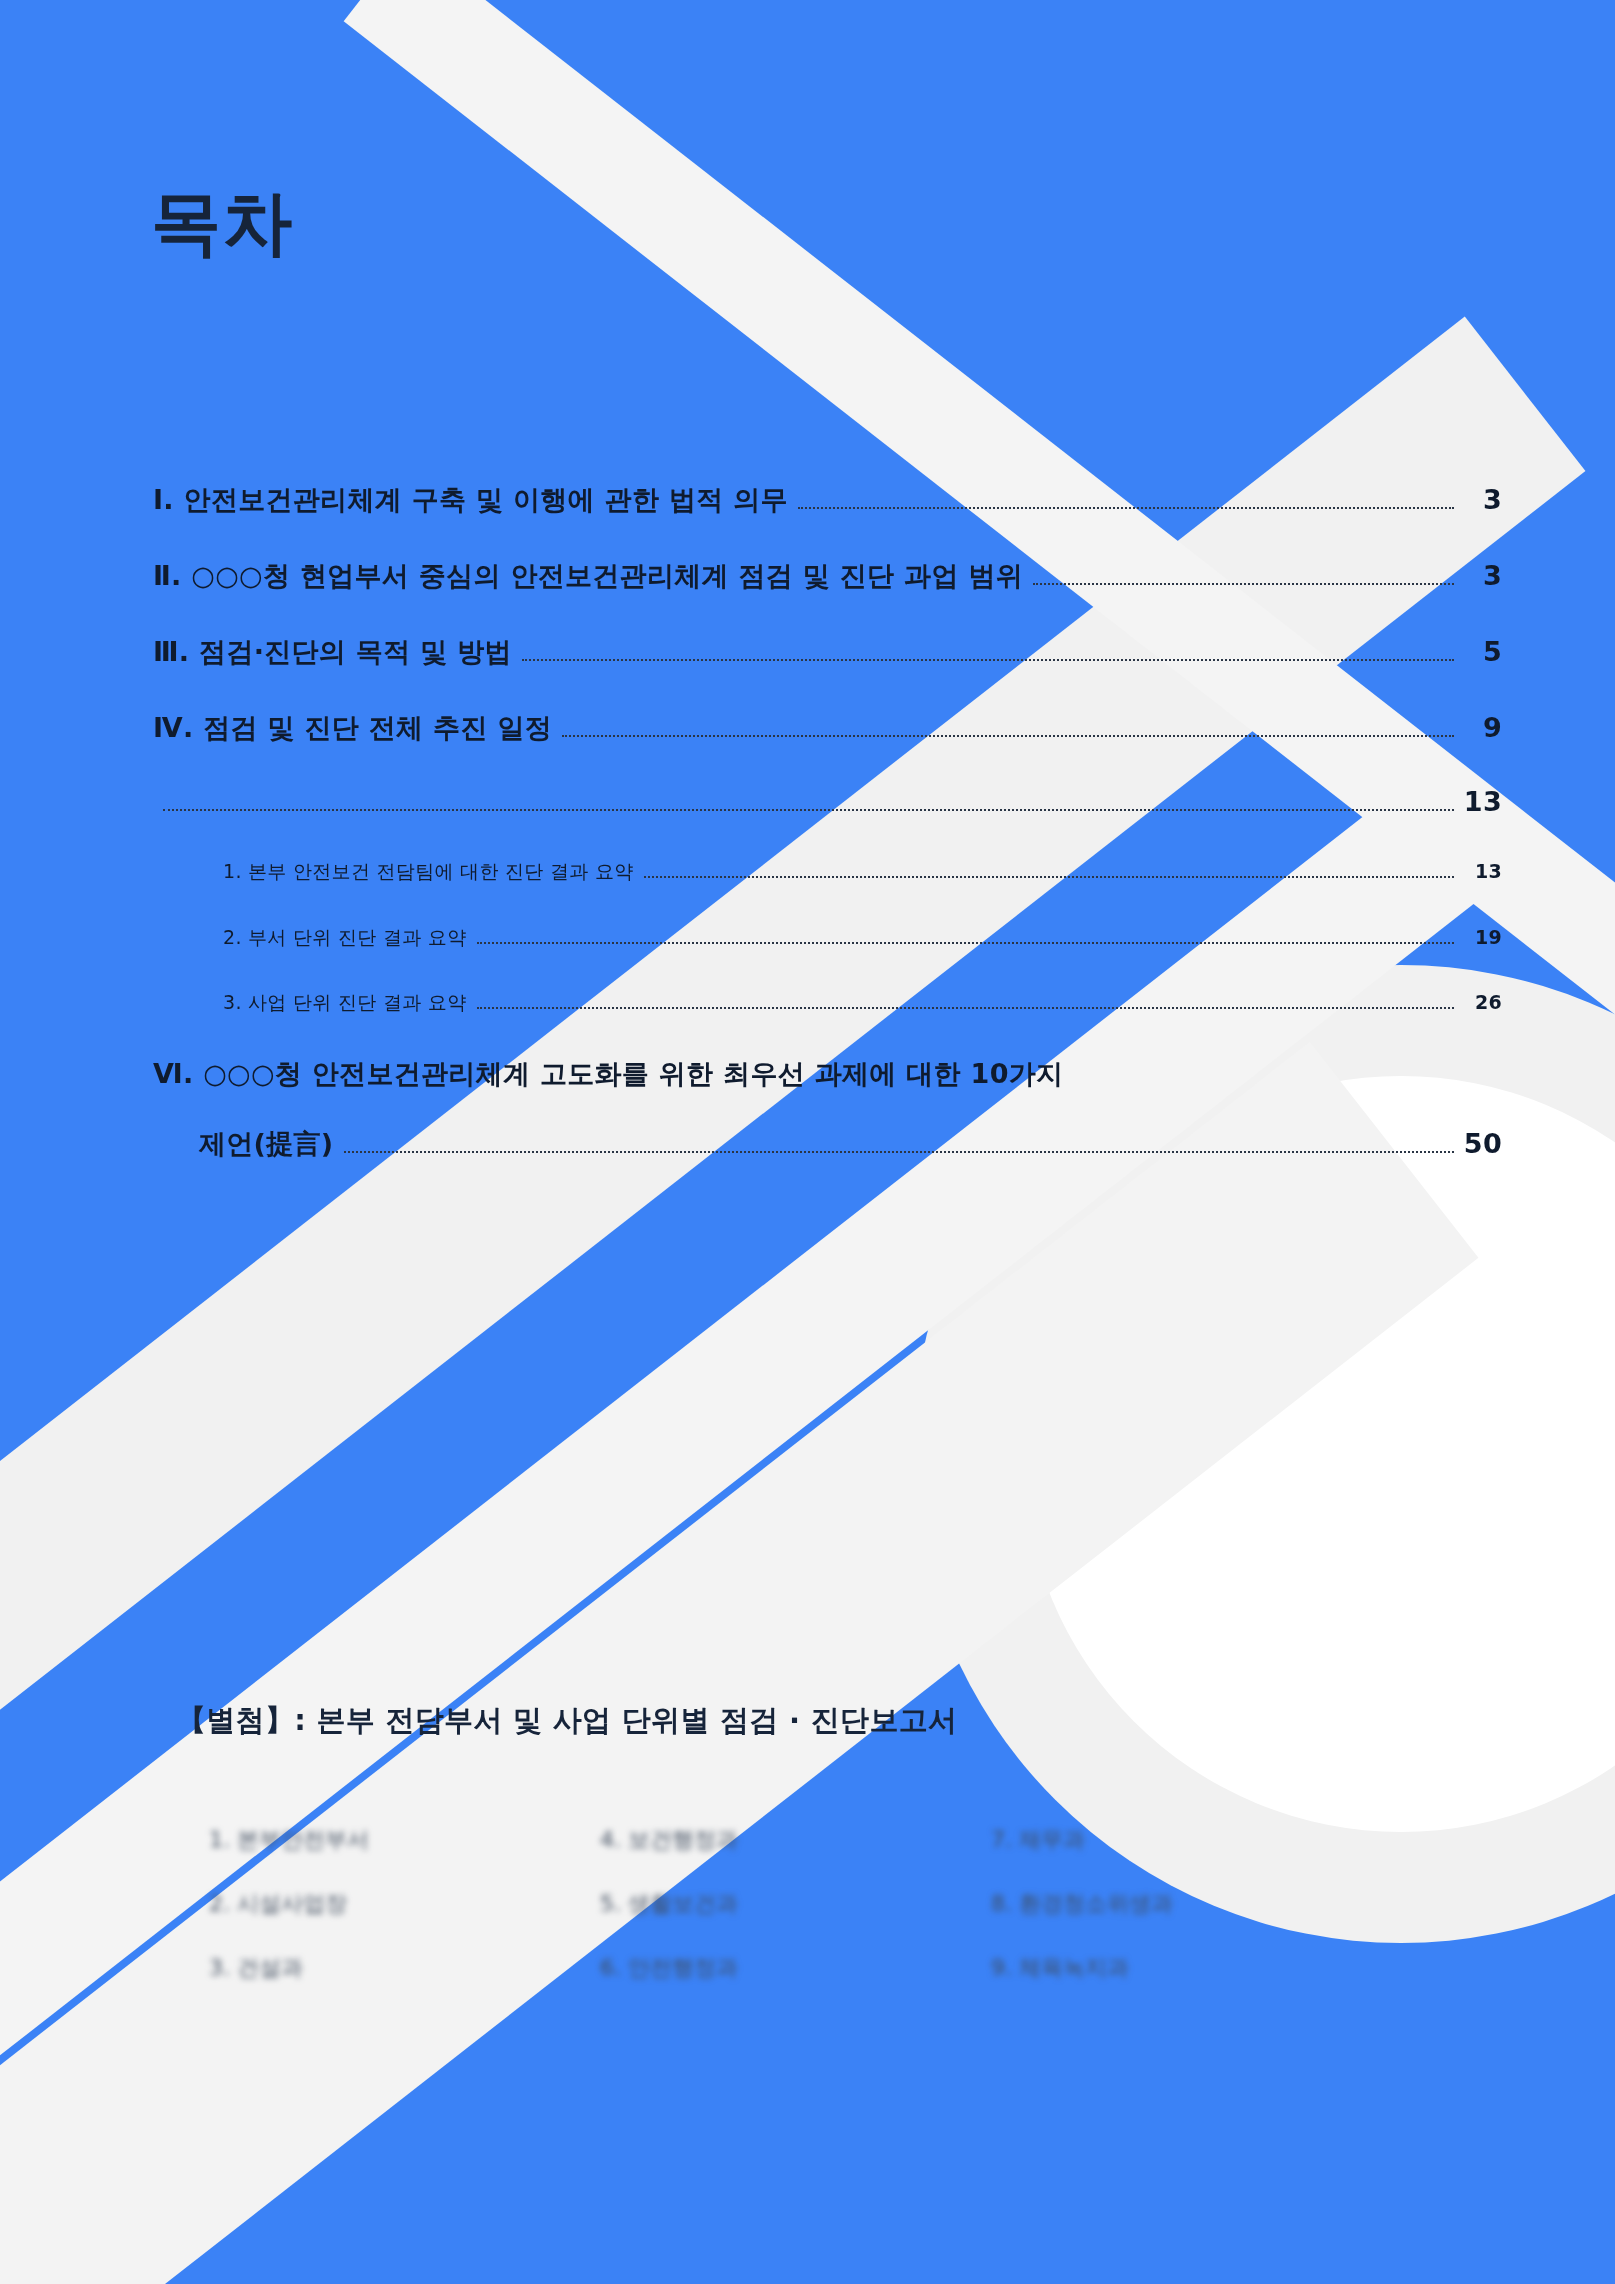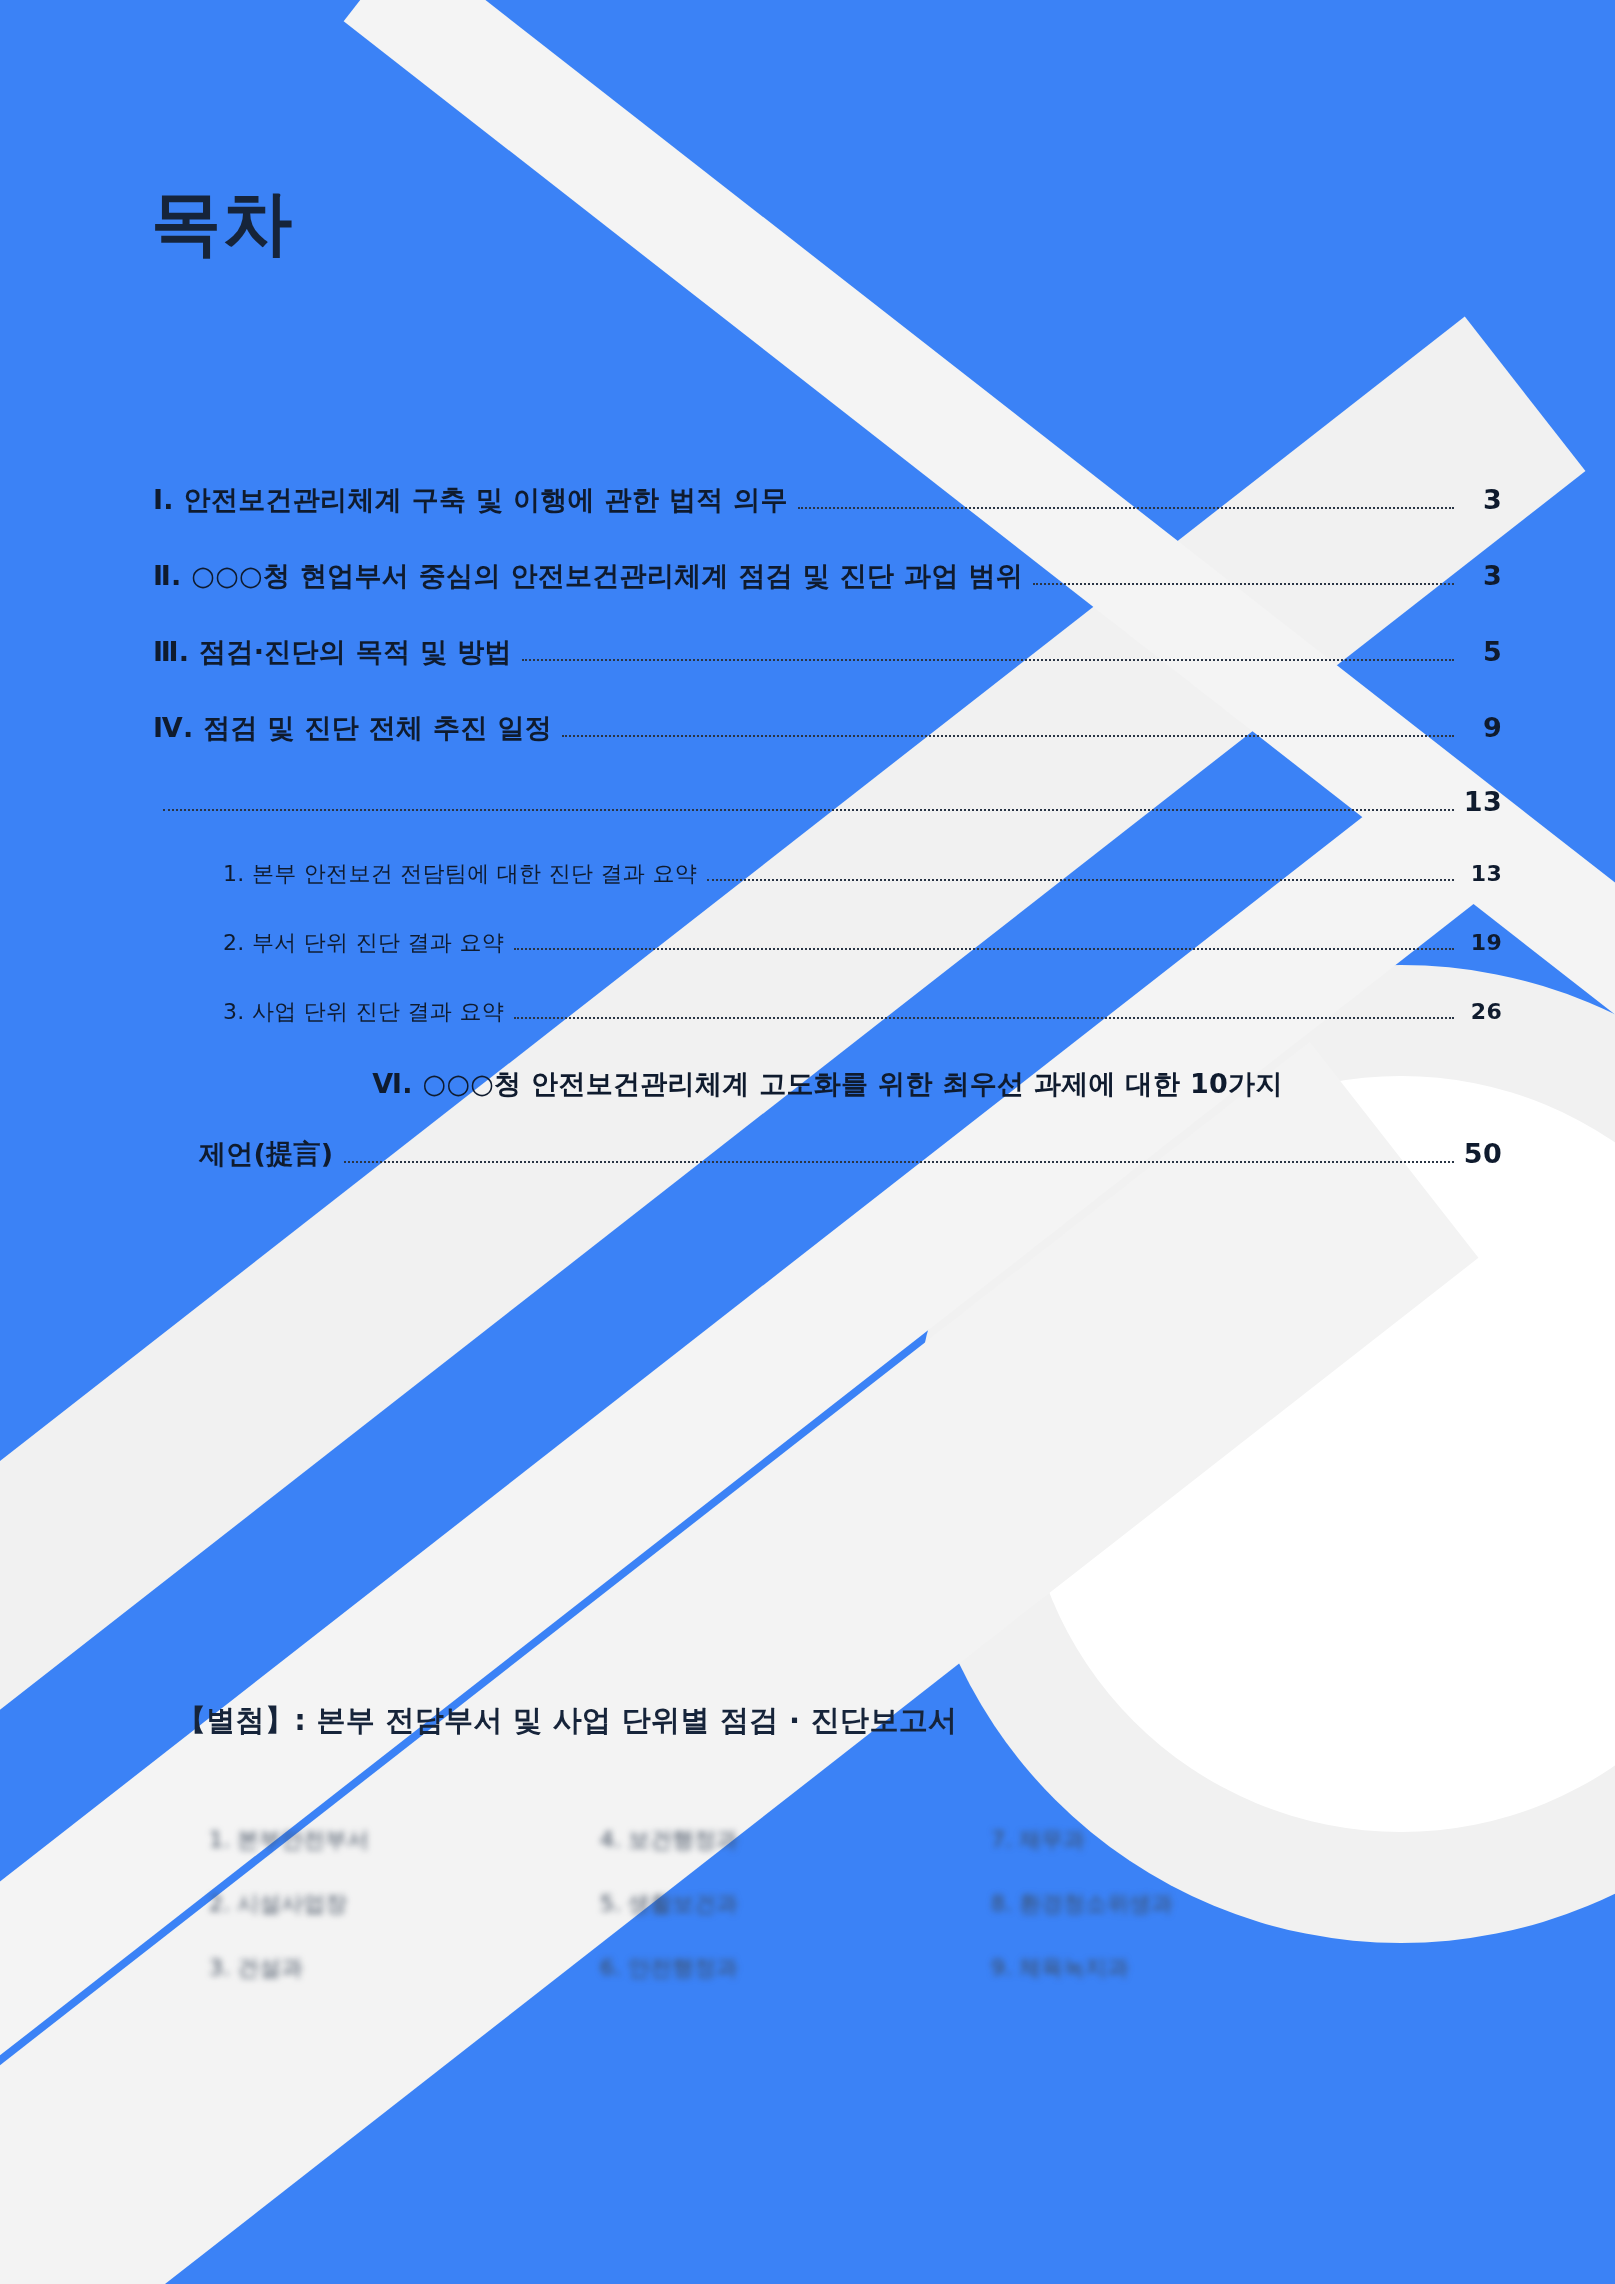--- a/index.html
+++ b/index.html
@@ -110,21 +110,21 @@
     align-items: baseline;
     font-size: 27px;
     color: #0f1b2e;
     margin-bottom: 40px;
     font-weight: 600;
     letter-spacing: 0.3px;
   }
   .toc-row.level2 {
     padding-left: 70px;
     font-weight: 500;
-    font-size: 22px;
+    font-size: 19px;
     margin-bottom: 39px;
   }
   .toc-label {
     white-space: nowrap;
   }
   .toc-dots {
     flex: 1;
     border-bottom: 2px dotted #2a3545;
     margin: 0 9px 7.8px 10.4px;
     min-width: 19.6px;
@@ -137,21 +137,20 @@
     text-align: right;
   }
 
   
   .toc-row.wrap {
     display: block;
     margin-bottom: 0;
   }
   .toc-row.wrap .line1 {
     white-space: nowrap;
-    text-align: center;
   }
   .toc-row.wrap .line2 {
     display: flex;
     align-items: baseline;
     padding-left: 46px;
     margin-top: 34px;
     margin-bottom: 40px;
     justify-content: center;
   }
 

